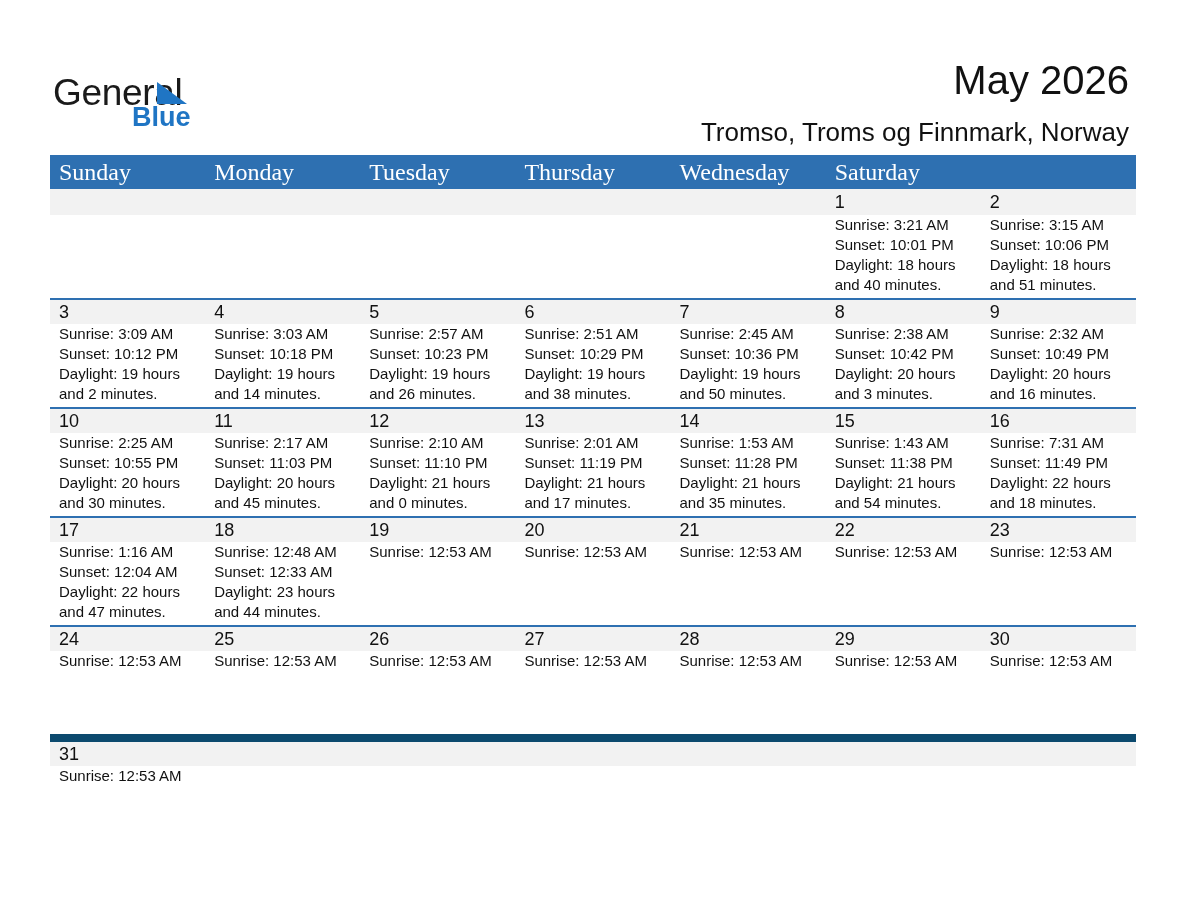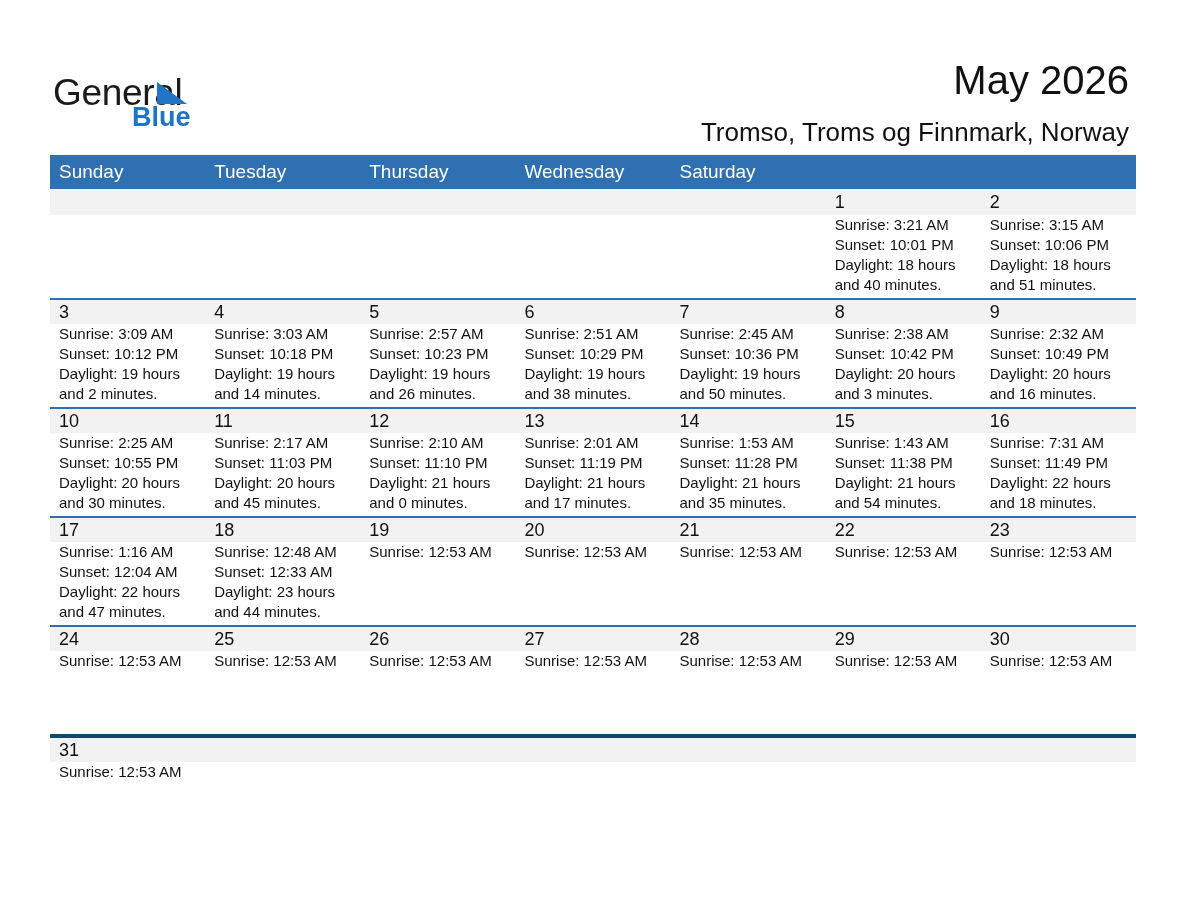--- a/index.html
+++ b/index.html
@@ -5,47 +5,48 @@
   html, body { margin:0; padding:0; background:#ffffff; }
   body { width:1188px; height:918px; position:relative; font-family:"Liberation Sans", sans-serif; color:#111; overflow:hidden; }
   .logo { position:absolute; left:53px; top:78px; width:140px; height:52px; }
   .logo .general { position:absolute; left:0; top:0; font-size:37px; color:#1a1a1a; line-height:30px; letter-spacing:-0.3px; }
   .logo .blue { position:absolute; left:79px; top:24px; font-size:27px; color:#1f75c4; line-height:30px;font-weight:bold; }
   .logo .tri { position:absolute; left:104px; top:4px; width:0; height:0; border-left:30px solid #1f75c4; border-top:22px solid transparent; }
   .title { position:absolute; right:59px; top:56px; font-size:40px; line-height:48px; color:#111; }
   .subtitle { position:absolute; right:59px; top:116px; font-size:26px; line-height:32px; color:#111; }
   .cal { position:absolute; left:50px; top:155px; width:1086px; }
   .hdr { display:flex; background:#2e70b1; height:34px; }
-  .hdr div { width:155.14px; color:#fff; font-size:19px; line-height:34px; padding-left:9px; box-sizing:border-box; }
+  .hdr div { width:155.14px; color:#fff; font-size:24px; line-height:34px; padding-left:9px; box-sizing:border-box;font-family:Liberation Serif, serif; }
   .week { position:relative; height:109px; border-top:2px solid #2e70b1; box-sizing:border-box; }
   .week.first { border-top:none; height:109px; }
   .week .band { position:absolute; left:0; right:0; top:0; height:24px; background:#f2f2f2; }
   .week.first .band { height:26px; }
   .cells { position:absolute; left:0; top:0; right:0; display:flex; }
   .cell { width:155.14px; box-sizing:border-box; padding-left:9px; }
   .cell .num { font-size:18px; line-height:24px; height:24px; color:#111; }
   .week.first .cell .num { line-height:26px; height:26px; }
   .cell .line { font-size:15px; line-height:20px; color:#111; white-space:nowrap; }
-  .week.last { border-top:4px solid #0c4a6e; }
+  .week.last { border-top:8px solid #0c4a6e; }
 </style>
 </head>
 <body>
 
 <div class="logo">
   <span class="general">General</span>
   <span class="tri"></span>
   <span class="blue">Blue</span>
 </div>
 
 <div class="title">May 2026</div>
 <div class="subtitle">Tromso, Troms og Finnmark, Norway</div>
 
 <div class="cal">
   <div class="hdr" id="hdr">
       <div>Sunday</div>
+      <div>Monday</div>
       <div>Tuesday</div>
       <div>Thursday</div>
       <div>Wednesday</div>
       <div>Saturday</div>
     </div>
   <div id="weeks">
       <div class="week first">
         <div class="band"></div>
         <div class="cells">
           <div class="cell">

